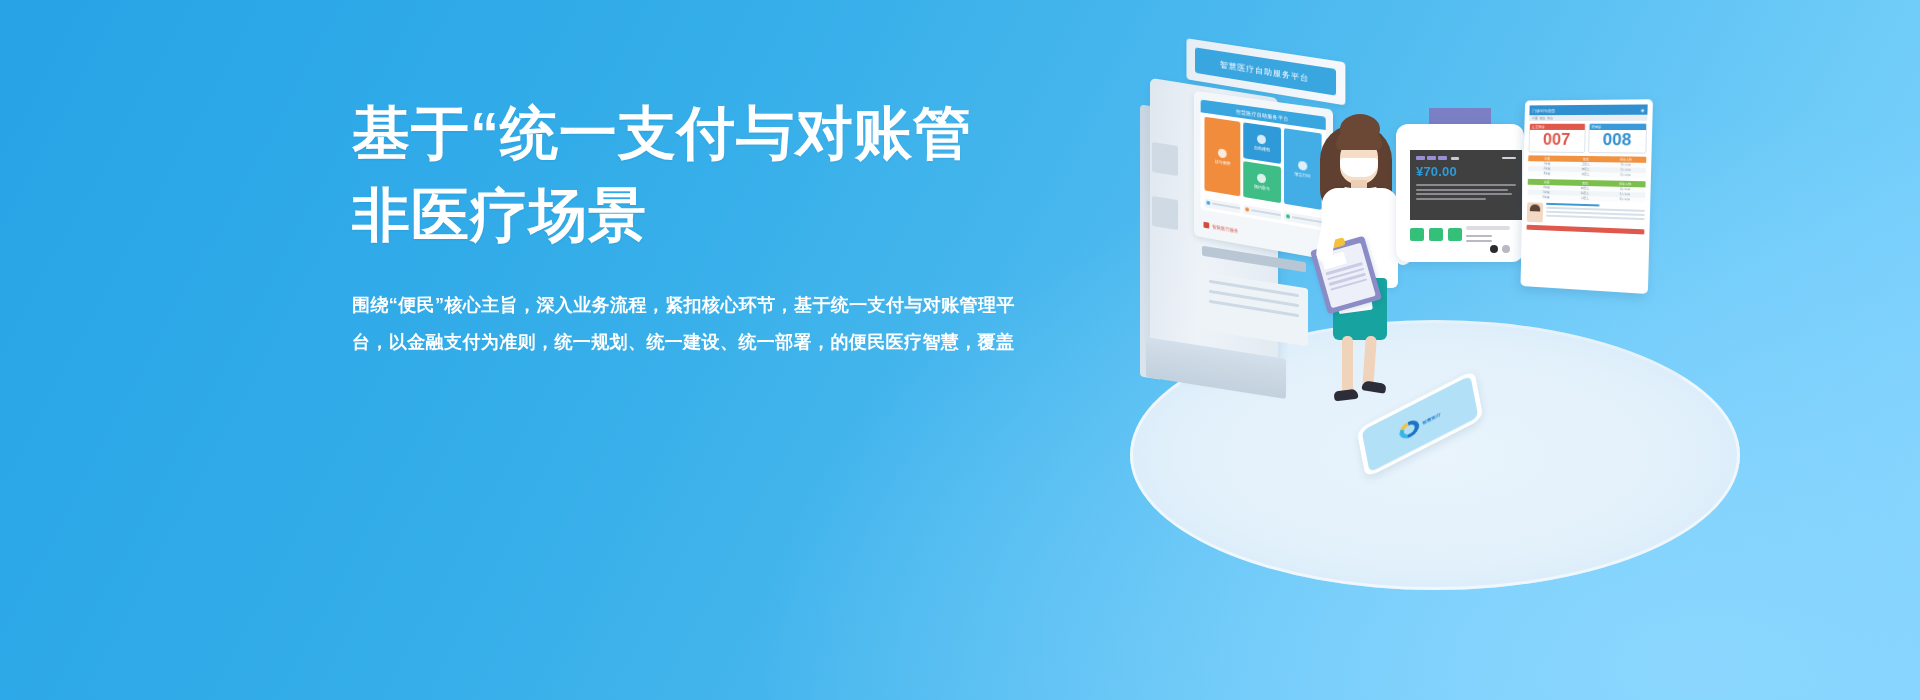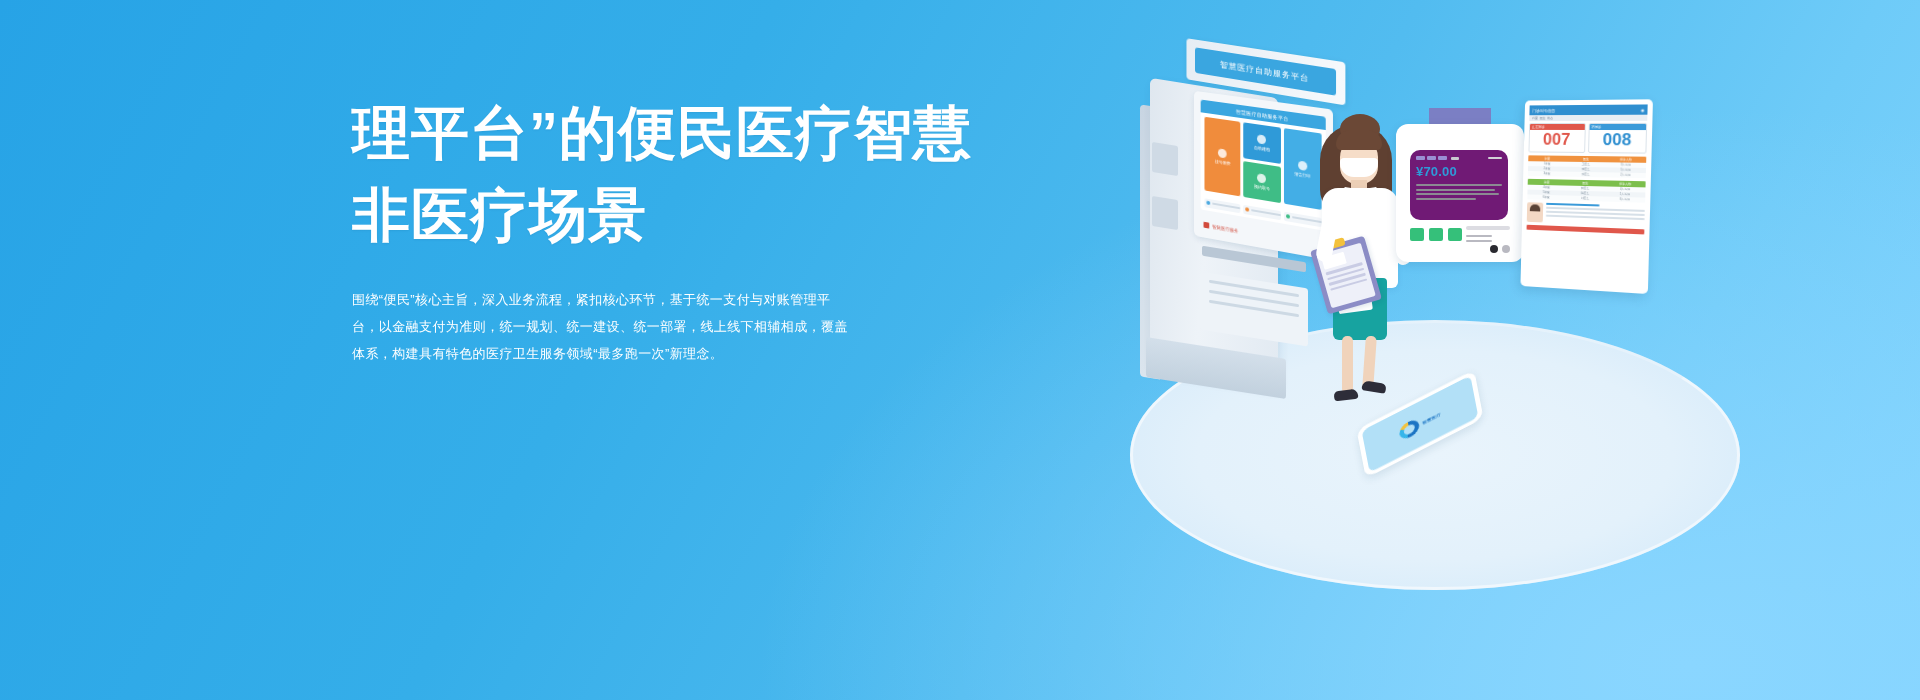--- a/index.html
+++ b/index.html
@@ -24,24 +24,25 @@
     font-size:58px;
     font-weight:bold;
     line-height:1.42;
     letter-spacing:1px;
     text-shadow:0 1px 2px rgba(0,70,120,.10);
   }
   #headline .hl-line { display:block; white-space:nowrap; }
   #paragraph {
     margin-top:30px;
     color:#ffffff;
-    font-size:13px;
+    font-size:18px;
     line-height:2.07;
     letter-spacing:.4px;
     width:760px;
+    font-weight:bold;
   }
   #paragraph .p-line { display:block; white-space:nowrap; }
 
   
   #art { position:absolute; left:1110px; top:20px; width:700px; height:640px; }
 
   .floor {
     position:absolute; left:20px; top:300px;
     width:610px; height:270px;
     background:radial-gradient(ellipse at 50% 50%, #e9f4fc 0%, #e3f1fb 55%, #d9ecfa 78%, rgba(217,236,250,0) 100%);
@@ -155,22 +156,22 @@
   .pos-arc {
     position:absolute; left:33px; top:0px; width:62px; height:30px;
     background:#7b7fc4; border-radius:0 0 62px 62px / 0 0 30px 30px;
   }
   .pos-shell {
     position:absolute; left:0; top:16px; width:128px; height:138px;
     background:#ffffff; border-radius:12px;
     box-shadow:0 3px 10px rgba(20,70,110,.14);
   }
   .pos-screen {
-    position:absolute; left:14px; top:26px; width:98px; height:70px;
-    background:#701a75; border-radius:10px; padding:6px;
+    position:absolute; left:14px; top:26px; width:112px; height:70px;
+    background:#404040; border-radius:0; padding:6px;
   }
   .pos-chips { display:flex; gap:2px; align-items:center; }
   .pos-chip { width:9px;height:4px;background:#9a8fd4;border-radius:1px; }
   .pos-chip-gray { width:8px;height:3px;background:#c9c9cf;border-radius:1px;margin-left:2px; }
   .pos-chip-far { width:14px;height:2px;background:#d2d2d8;border-radius:1px;margin-left:auto; }
   .pos-amount { color:#2f9ad8; font-size:13px; font-weight:bold; margin-top:4px; letter-spacing:.2px; }
   .pos-lines { margin-top:5px; }
   .pos-lines .pl { height:2px;background:#8b8b92;border-radius:1px;margin-bottom:2.5px; }
   .pos-keys { position:absolute; left:14px; top:104px; display:flex; gap:5px; }
   .pos-key { width:14px;height:13px;background:#35c07a;border-radius:2px; }
@@ -287,28 +288,27 @@
   .phone-logo-txt { font-size:5px; color:#1b74c4; font-weight:bold; letter-spacing:.2px; }
 </style>
 </head>
 <body>
 
 <div id="banner">
 
   <div id="text-block">
 
     <h1 id="headline">
-      <span class="hl-line">理平台”的便民医疗智慧</span>
+      <span class="hl-line">基于“统一支付与对账管</span>
       <span class="hl-line">非医疗场景</span>
     </h1>
 
     <div id="paragraph">
       <span class="p-line">围绕“便民”核心主旨，深入业务流程，紧扣核心环节，基于统一支付与对账管理平</span>
-      <span class="p-line">台，以金融支付为准则，统一规划、统一建设、统一部署，线上线下相辅相成，覆盖</span>
-      <span class="p-line">体系，构建具有特色的医疗卫生服务领域“最多跑一次”新理念。</span>
+      <span class="p-line">台，以金融支付为准则，统一规划、统一建设、统一部署，的便民医疗智慧，覆盖</span>
     </div>
   </div>
 
   <div id="art">
 
     <div class="floor"></div>
     <div class="floor-edge"></div>
 
     <div class="kiosk">
       <div class="kiosk-body-left"></div>

